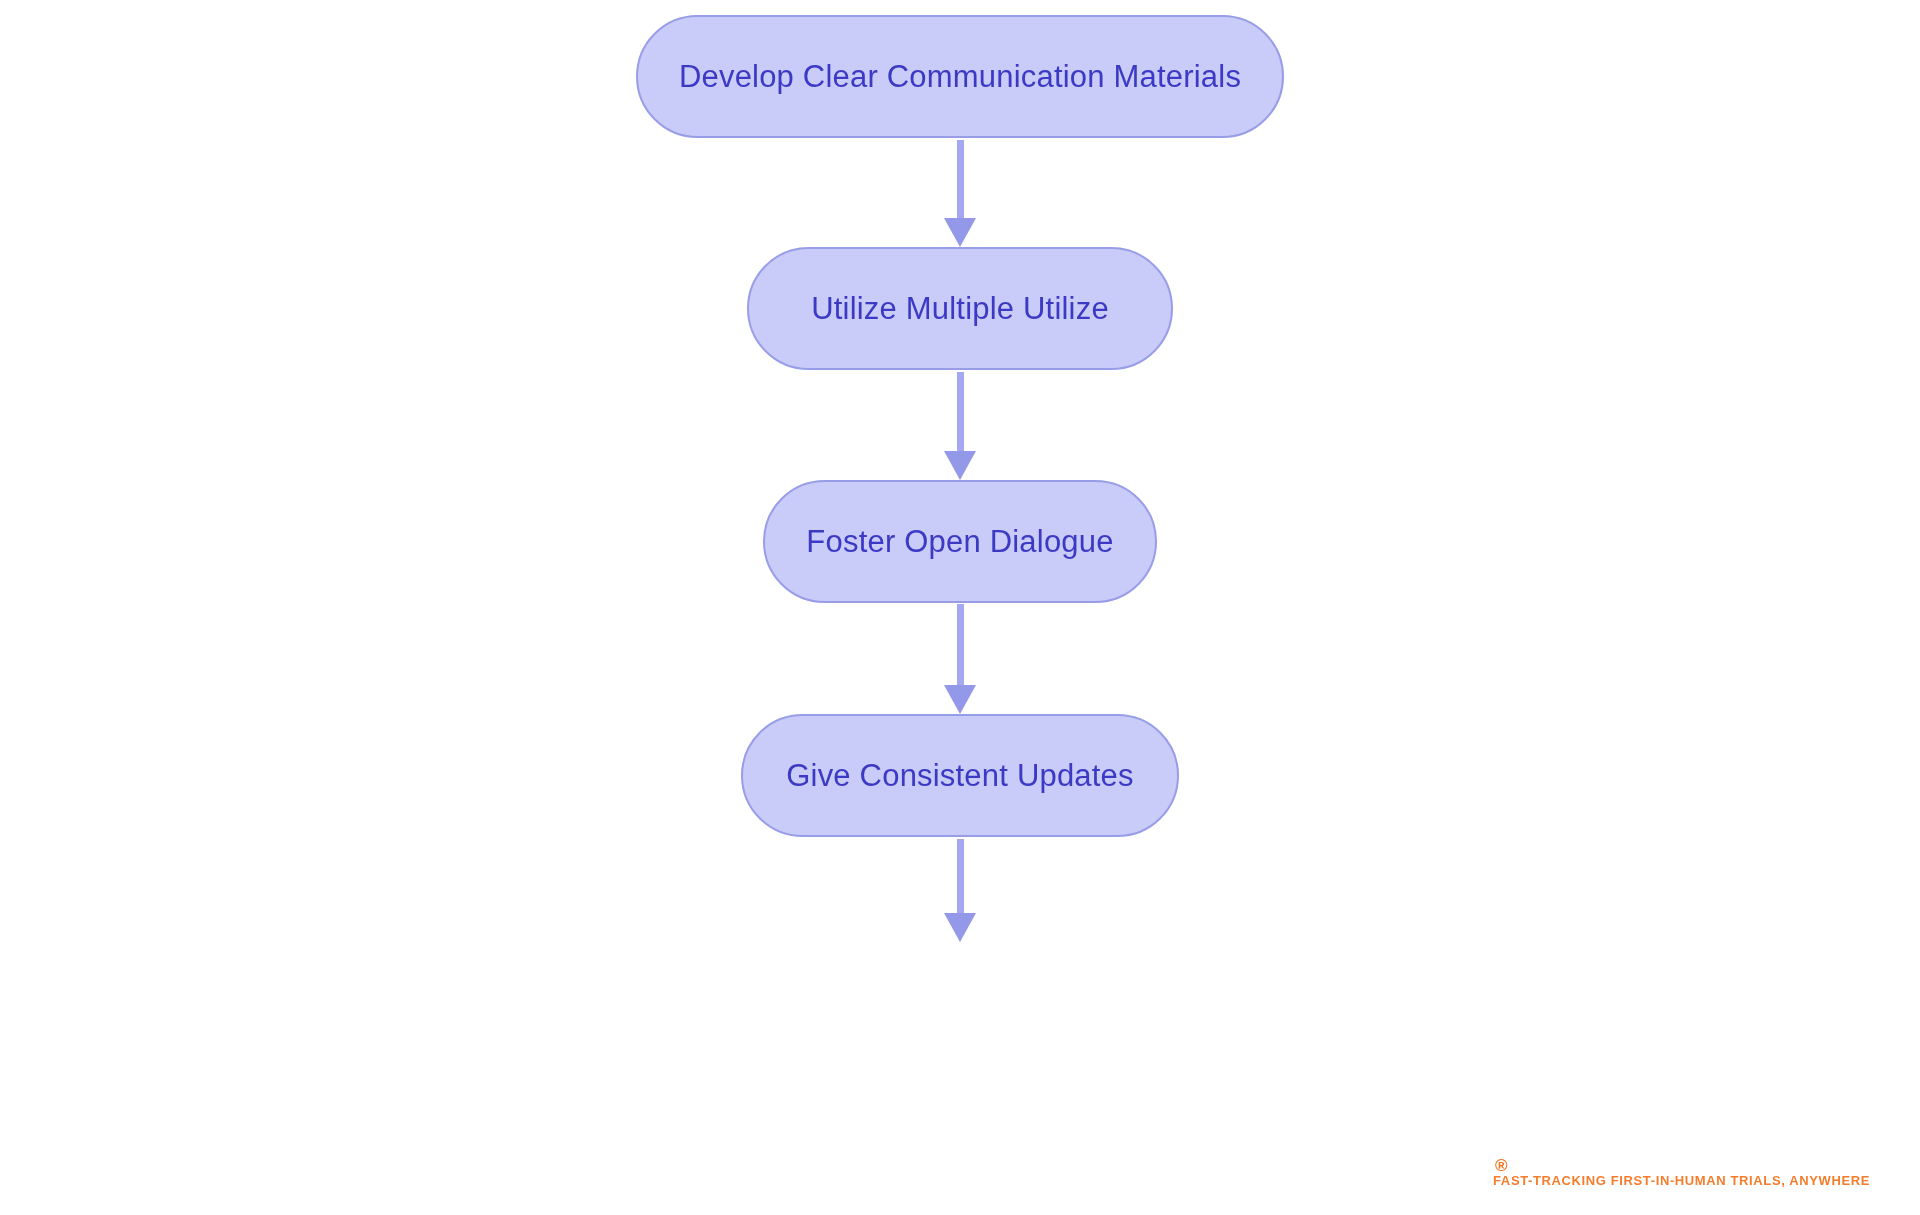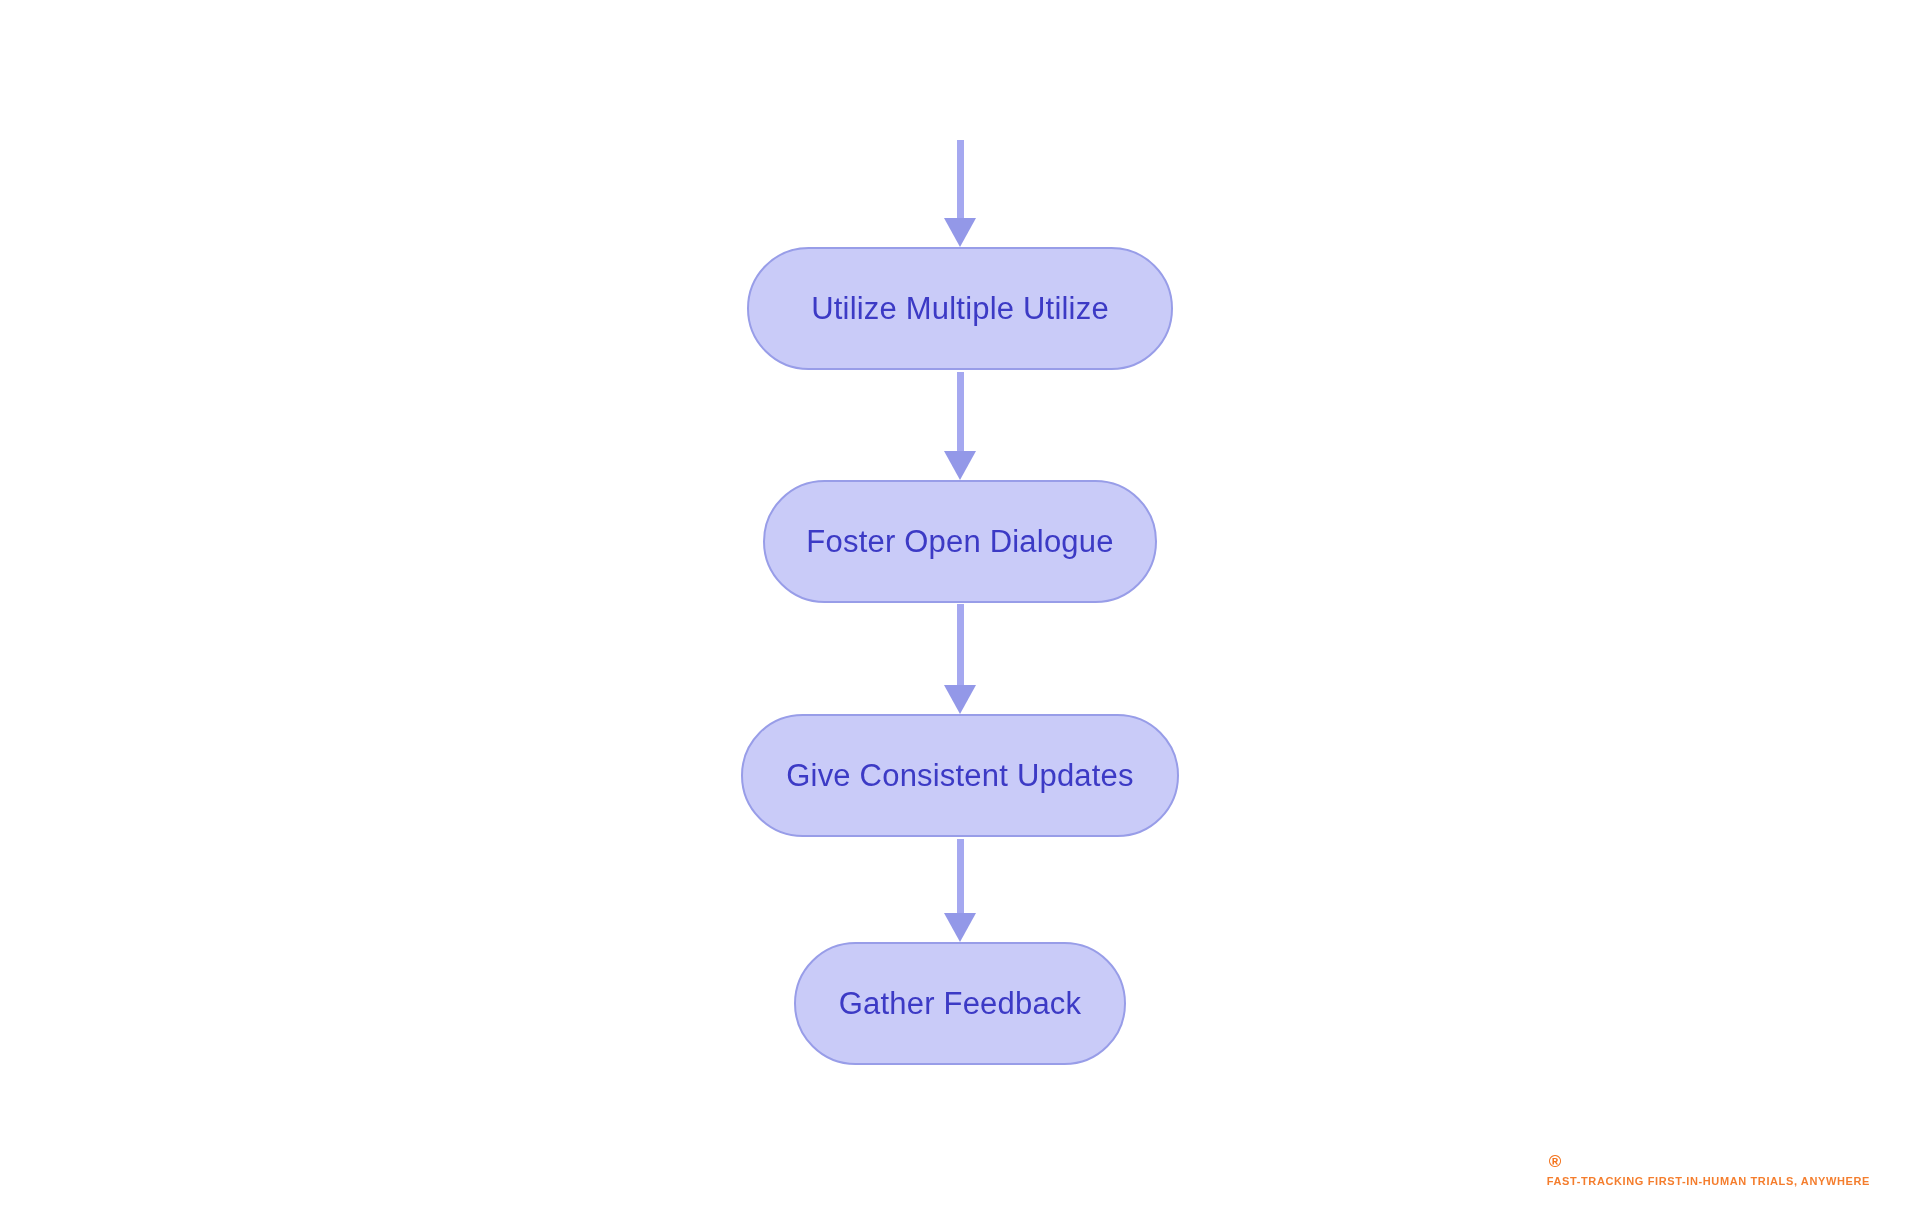--- a/index.html
+++ b/index.html
@@ -91,33 +91,36 @@
     font-weight: bold;
     letter-spacing: -2.5px;
   }
   .logo .reg {
     font-size: 17px;
     font-weight: bold;
     margin-left: 2px;
     margin-top: -2px;
   }
   .logo .tagline {
-    margin-top: 6px;
-    font-size: 11px;
+    margin-top: 0;
+    font-size: 13px;
     font-weight: bold;
     letter-spacing: 0.62px;
     opacity: 0.92;
     white-space: nowrap;
   }
 </style>
 </head>
 <body>
 
 <div class="canvas">
 
+  <div class="node n1">
+    <span>Develop Clear Communication Materials</span>
+  </div>
 
   <div class="arrow a1">
     <div class="shaft"></div>
     <div class="head"></div>
   </div>
 
   <div class="node n2">
     <span>Utilize Multiple Utilize</span>
   </div>
 
@@ -137,23 +140,20 @@
 
   <div class="node n4">
     <span>Give Consistent Updates</span>
   </div>
 
   <div class="arrow a4">
     <div class="shaft"></div>
     <div class="head"></div>
   </div>
 
-  <div class="node n5">
-    <span>Gather Feedback</span>
-  </div>
 
   <div class="logo">
     <div class="wordmark-row">
       <span class="reg">®</span>
     </div>
     <div class="tagline">FAST-TRACKING FIRST-IN-HUMAN TRIALS, ANYWHERE</div>
   </div>
 
 </div>
 

